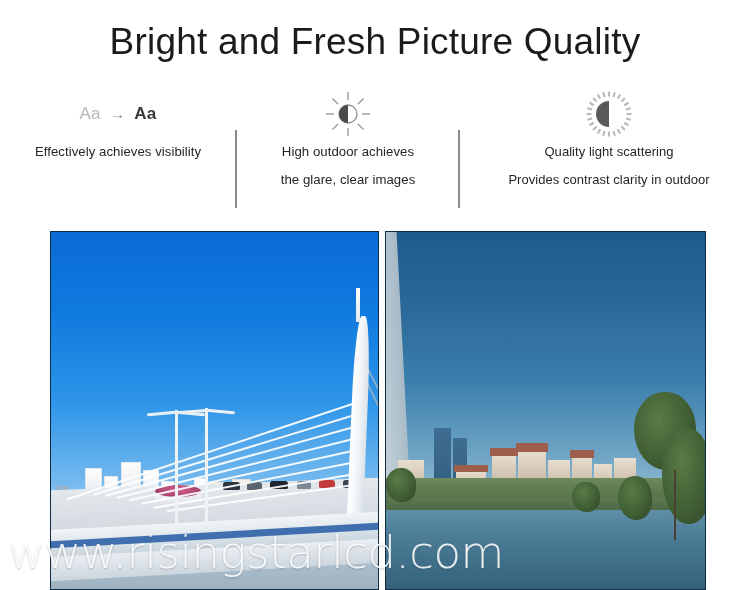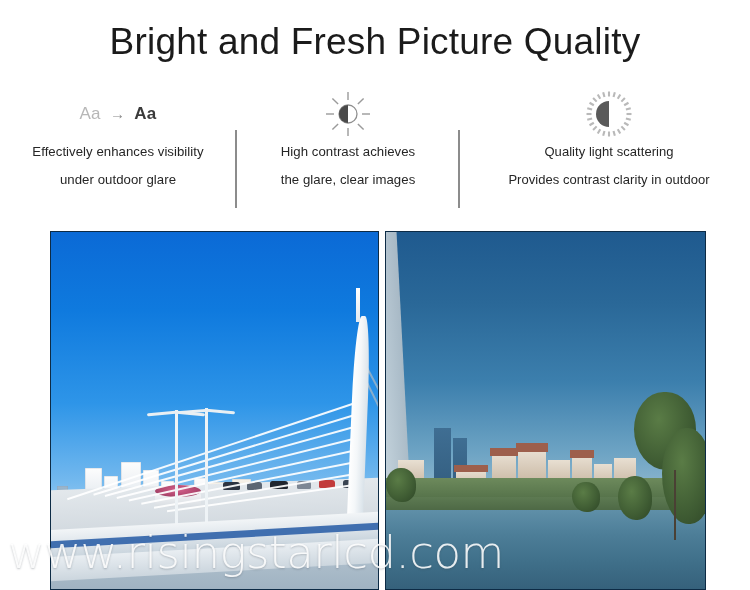--- a/index.html
+++ b/index.html
@@ -147,42 +147,41 @@
 
     <div class="divider divider-1"></div>
     <div class="divider divider-2"></div>
 
     <div class="col col-1">
       <div class="icon-row">
         <span class="aa aa-dim">Aa</span>
         <span class="aa aa-arrow">→</span>
         <span class="aa aa-strong">Aa</span>
       </div>
-      <div class="caption">Effectively enhances visibility</div>
-      <div class="caption">under outdoor glare</div>
+      <div class="caption">Effectively achieves visibility</div>
     </div>
 
     <div class="col col-2">
       <div class="icon-row">
         <svg width="48" height="48" viewBox="0 0 48 48">
           <g stroke="#9a9a9a" stroke-width="1.4" stroke-linecap="butt">
             <line x1="24" y1="2" x2="24" y2="10"></line>
             <line x1="24" y1="38" x2="24" y2="46"></line>
             <line x1="2" y1="24" x2="10" y2="24"></line>
             <line x1="38" y1="24" x2="46" y2="24"></line>
             <line x1="8.4" y1="8.4" x2="14.1" y2="14.1"></line>
             <line x1="33.9" y1="33.9" x2="39.6" y2="39.6"></line>
             <line x1="8.4" y1="39.6" x2="14.1" y2="33.9"></line>
             <line x1="33.9" y1="14.1" x2="39.6" y2="8.4"></line>
           </g>
           <circle cx="24" cy="24" r="9" fill="#ffffff" stroke="#8f8f8f" stroke-width="1.3"></circle>
           <path d="M24 15 A9 9 0 0 0 24 33 Z" fill="#4a4a4a"></path>
         </svg>
       </div>
-      <div class="caption">High contrast achieves</div>
+      <div class="caption">High outdoor achieves</div>
       <div class="caption">the glare, clear images</div>
     </div>
 
     <div class="col col-3">
       <div class="icon-row">
         <svg width="48" height="48" viewBox="0 0 48 48">
           <g stroke="#b9b9b9" stroke-width="2.1" stroke-linecap="butt">
             <line x1="24" y1="1.5" x2="24" y2="6.5" transform="rotate(0 24 24)"></line>
             <line x1="24" y1="1.5" x2="24" y2="6.5" transform="rotate(15 24 24)"></line>
             <line x1="24" y1="1.5" x2="24" y2="6.5" transform="rotate(30 24 24)"></line>

